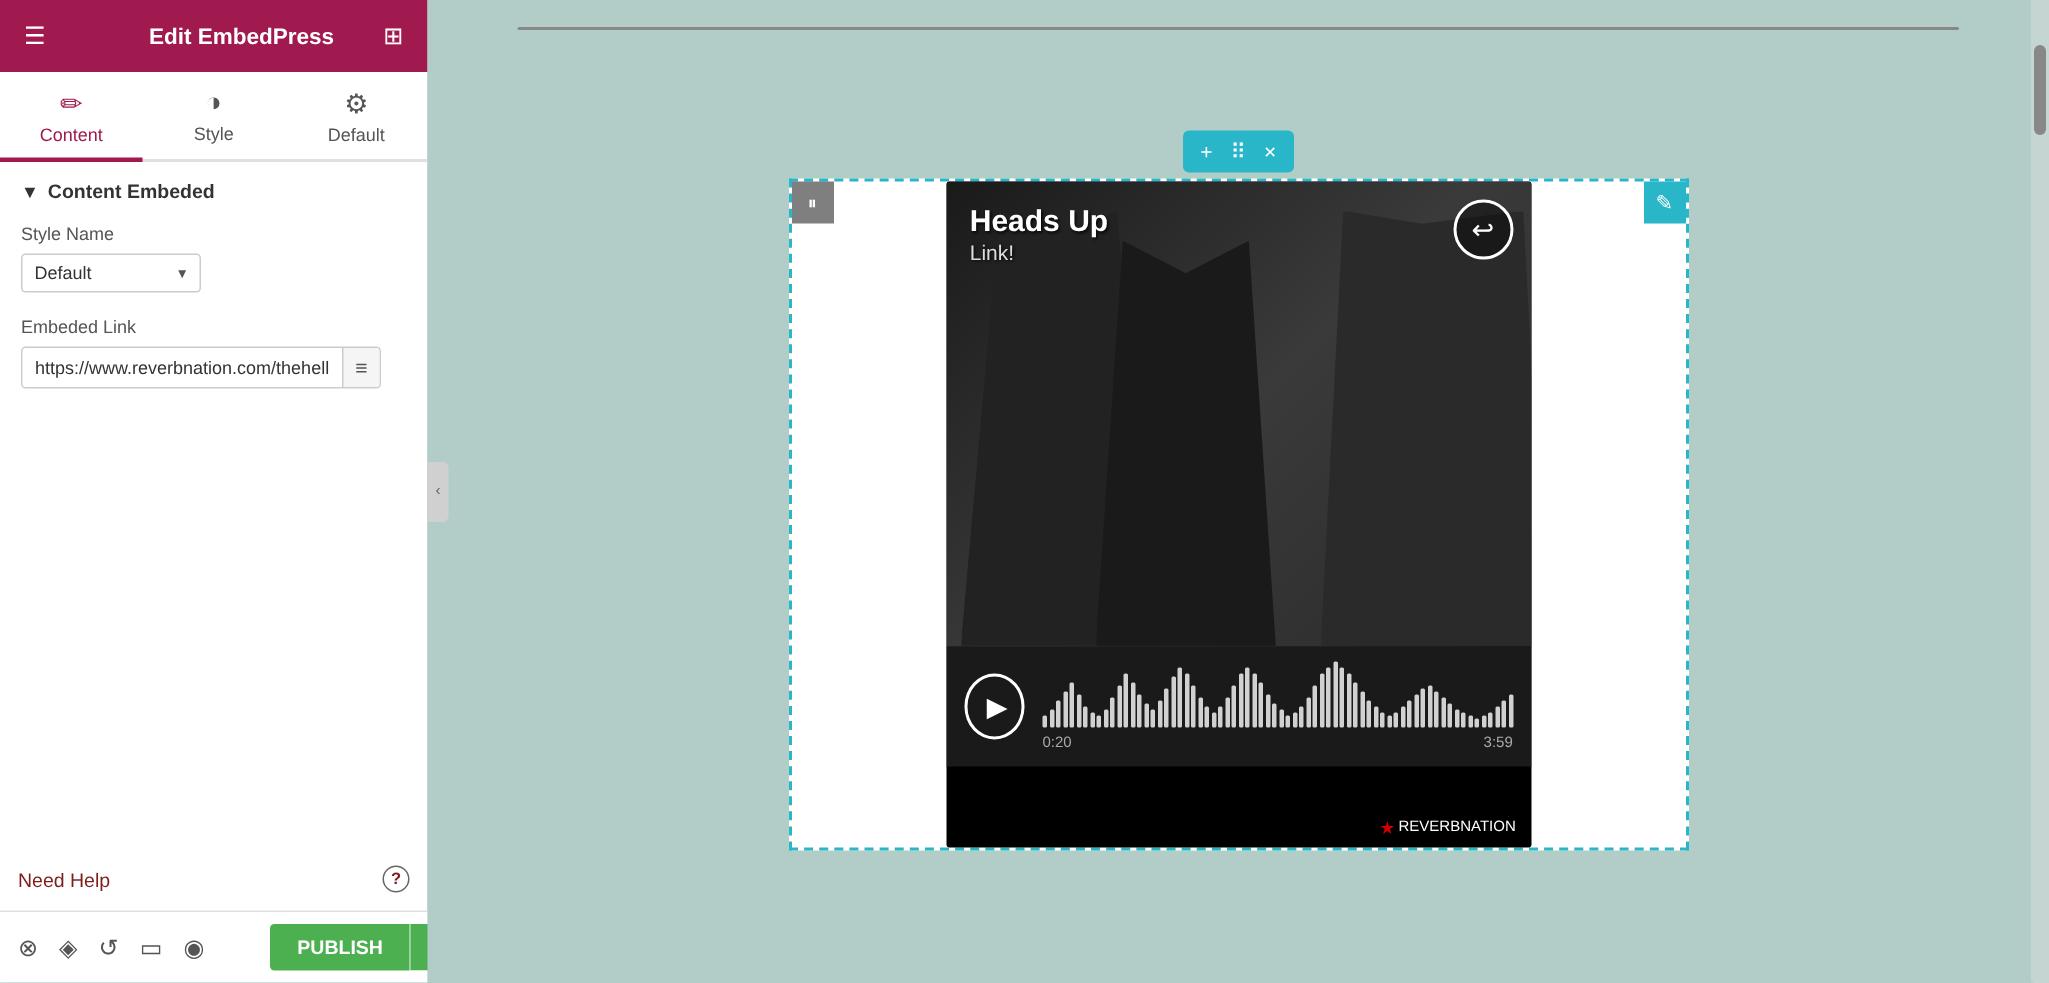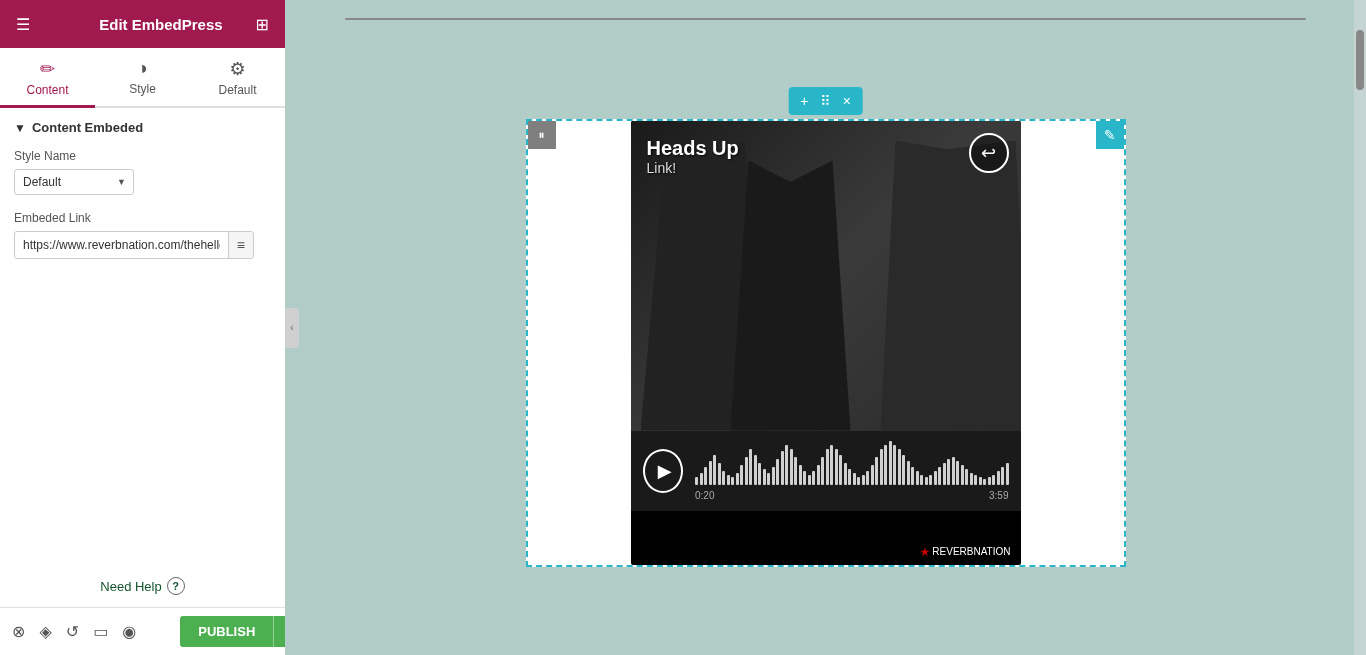--- a/index.html
+++ b/index.html
@@ -156,24 +156,24 @@
       border-left: 1px solid #ccc;
       padding: 5px 8px;
       cursor: pointer;
       color: #555;
       font-size: 14px;
     }
 
     .need-help {
       display: flex;
       align-items: center;
-      justify-content: center;
+      justify-content: space-between;
       gap: 5px;
       padding: 12px;
-      color: #14532d;
+      color: #7f1d1d;
       font-size: 13px;
       cursor: pointer;
     }
 
     .help-icon {
       width: 18px;
       height: 18px;
       border: 1.5px solid #666;
       border-radius: 50%;
       display: inline-flex;

